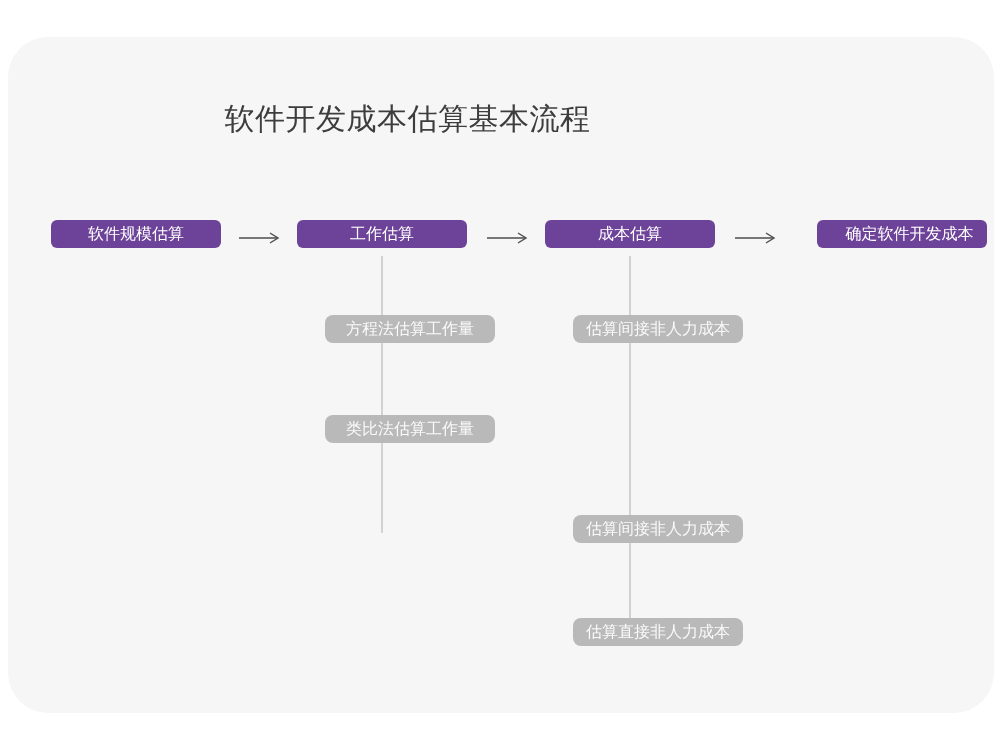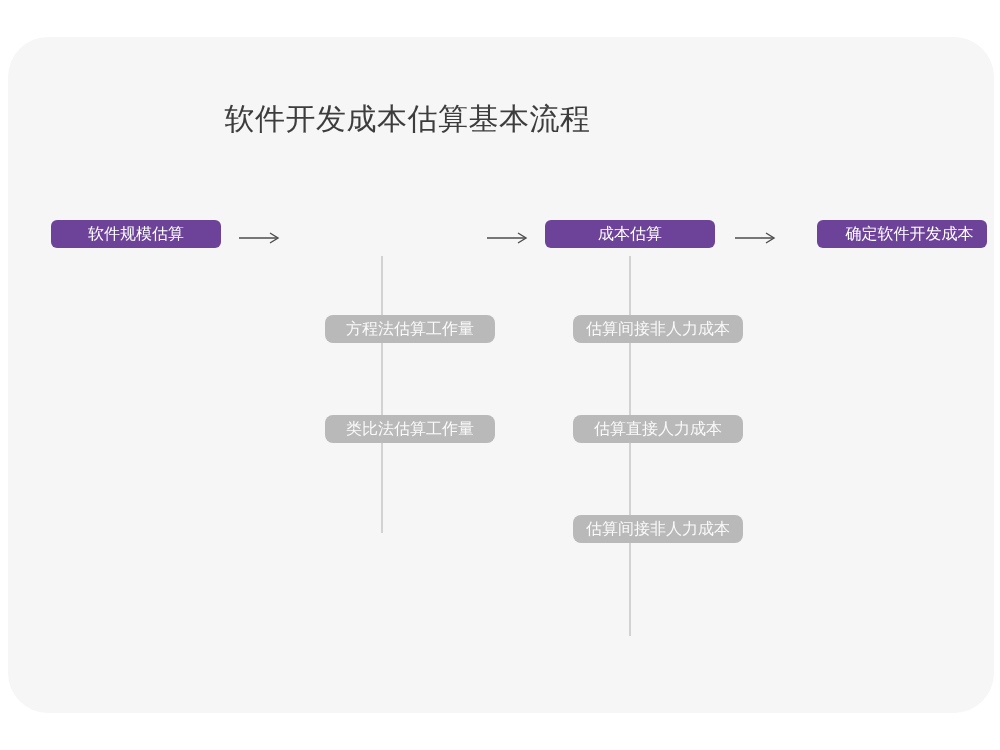--- a/index.html
+++ b/index.html
@@ -91,38 +91,39 @@
 </head>
 <body>
 
 <div class="page">
   <div class="card">
 
     <div class="connector c-work"></div>
     <div class="connector c-cost"></div>
 
     <div class="node main n1">软件规模估算</div>
+    <div class="node main n2">工作估算</div>
     <div class="node main n3">成本估算</div>
     <div class="node main n4">确定软件开发成本</div>
 
     <svg class="arrow a1" viewBox="0 0 42 12">
       <line x1="1" y1="6" x2="39" y2="6" stroke="currentColor" stroke-width="1.4"></line>
       <path d="M32,1 L40,6 L32,11" fill="none" stroke="currentColor" stroke-width="1.4"></path>
     </svg>
     <svg class="arrow a2" viewBox="0 0 42 12">
       <line x1="1" y1="6" x2="39" y2="6" stroke="currentColor" stroke-width="1.4"></line>
       <path d="M32,1 L40,6 L32,11" fill="none" stroke="currentColor" stroke-width="1.4"></path>
     </svg>
     <svg class="arrow a3" viewBox="0 0 42 12">
       <line x1="1" y1="6" x2="39" y2="6" stroke="currentColor" stroke-width="1.4"></line>
       <path d="M32,1 L40,6 L32,11" fill="none" stroke="currentColor" stroke-width="1.4"></path>
     </svg>
 
     <div class="node sub col-work r1">方程法估算工作量</div>
     <div class="node sub col-work r2">类比法估算工作量</div>
 
     <div class="node sub col-cost r1">估算间接非人力成本</div>
-    <div class="node sub col-cost r2">估算直接人力成本</div>
     <div class="node sub col-cost r3">估算间接非人力成本</div>
+    <div class="node sub col-cost r4">估算直接非人力成本</div>
   </div>
 
   <h1 class="diagram-title">软件开发成本估算基本流程</h1>
 </div>
 
 </body></html>

